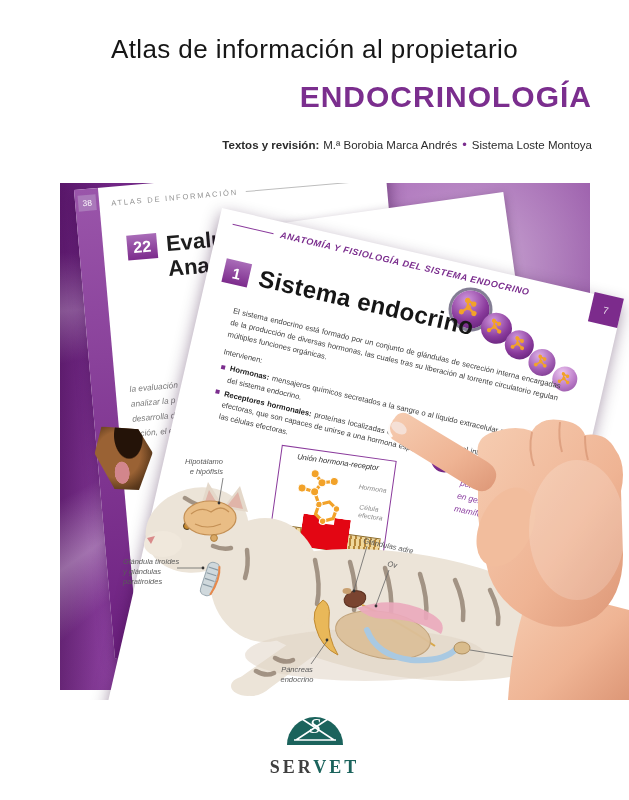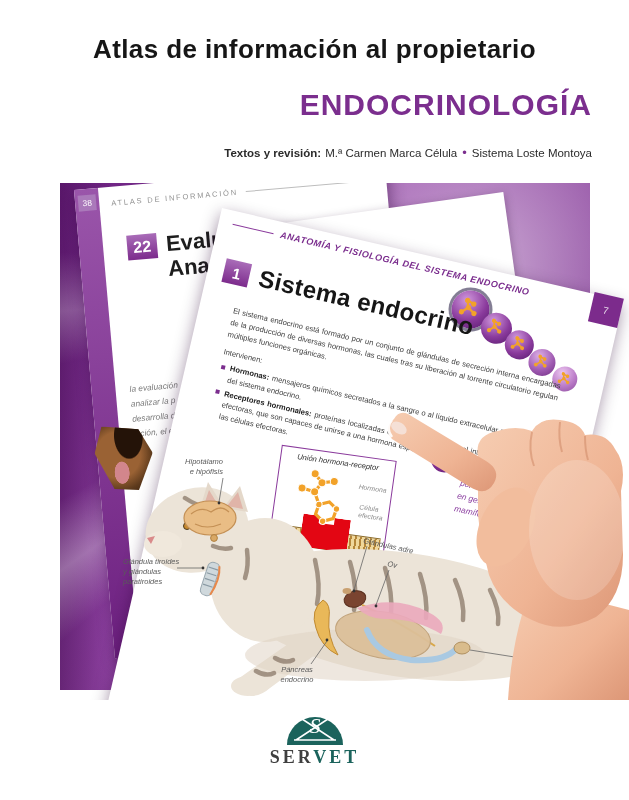--- a/index.html
+++ b/index.html
@@ -2,25 +2,25 @@
 <html><head>
 <meta charset="utf-8">
 <style>
   html,body{margin:0;padding:0;}
   body{
     width:629px;height:800px;position:relative;overflow:hidden;
     background:#ffffff;font-family:"Liberation Sans",sans-serif;
   }
   
   .series-title{
-    margin:34px 0 0 0;text-align:center;font-size:26px;font-weight:700;
+    margin:34px 0 0 0;text-align:center;font-size:26px;font-weight:400;
     color:#161616;letter-spacing:.4px;
   }
   .subject-title{
-    margin:23px 37px 0 0;text-align:right;font-size:30px;font-weight:800;
+    margin:15px 37px 0 0;text-align:right;font-size:30px;font-weight:800;
     color:#7b2e8e;letter-spacing:1px;
   }
   .credits{
     margin:21px 37px 0 0;text-align:right;font-size:11.5px;color:#2b2b2b;line-height:1.55;
   }
   .credits .lbl{font-weight:700;margin-right:4px;margin-left:40px;}
   .credits .dot{color:#7b2e8e;font-size:13px;margin:0 5px;}
   
   #artwork{position:absolute;left:60px;top:183px;width:569px;height:517px;overflow:hidden;}
   .purple-bg{
@@ -116,32 +116,32 @@
   .dg-mol{position:absolute;left:14px;top:15px;width:64px;height:58px;}
   .dg-hormona{position:absolute;right:5px;top:26px;font-size:6.8px;font-style:italic;color:#8c8c8c;}
   .dg-celula{position:absolute;right:5px;top:46px;font-size:6.8px;font-style:italic;color:#8c8c8c;
     text-align:left;line-height:1.25;}
   .cat-svg{position:absolute;left:55px;top:267px;width:470px;height:250px;}
   .hand-svg{position:absolute;left:322px;top:222px;width:247px;height:295px;}
   .lbl-hand{font-size:7.5px;font-style:italic;fill:#5a5a5a;font-family:"Liberation Sans",sans-serif;}
   
   .logo{position:absolute;left:0;right:0;top:706px;text-align:center;}
   .logo-dome{display:block;margin:0 auto;}
-  .logo-text{font-family:"Liberation Serif",serif;font-size:18px;font-weight:700;letter-spacing:3px;margin-top:1px;}
+  .logo-text{font-family:"Liberation Serif",serif;font-size:18px;font-weight:700;letter-spacing:3px;margin-top:11px;}
   .logo-text .p1{color:#3f3f3f;}
   .logo-text .p2{color:#1b635c;}
 </style>
 </head>
 <body>
 
 <div>
   <h1 class="series-title">Atlas de información al propietario</h1>
   <h2 class="subject-title">ENDOCRINOLOGÍA</h2>
   <div class="credits">
-    <div><span class="lbl">Textos y revisión:</span><span>M.ª Carmen Marca Célula</span><span class="dot">•</span><span>Sistema Loste Montoya</span></div>
+    <div><span class="lbl">Textos y revisión:</span><span>M.ª Borobia Marca Andrés</span><span class="dot">•</span><span>Sistema Loste Montoya</span></div>
   </div>
 </div>
 
 <div id="artwork">
   <div class="purple-bg"></div>
 
   <div class="page back-page">
     <div class="bp-band"></div>
     <div class="bp-num">38</div>
     <div class="bp-header">ATLAS DE INFORMACIÓN</div>

